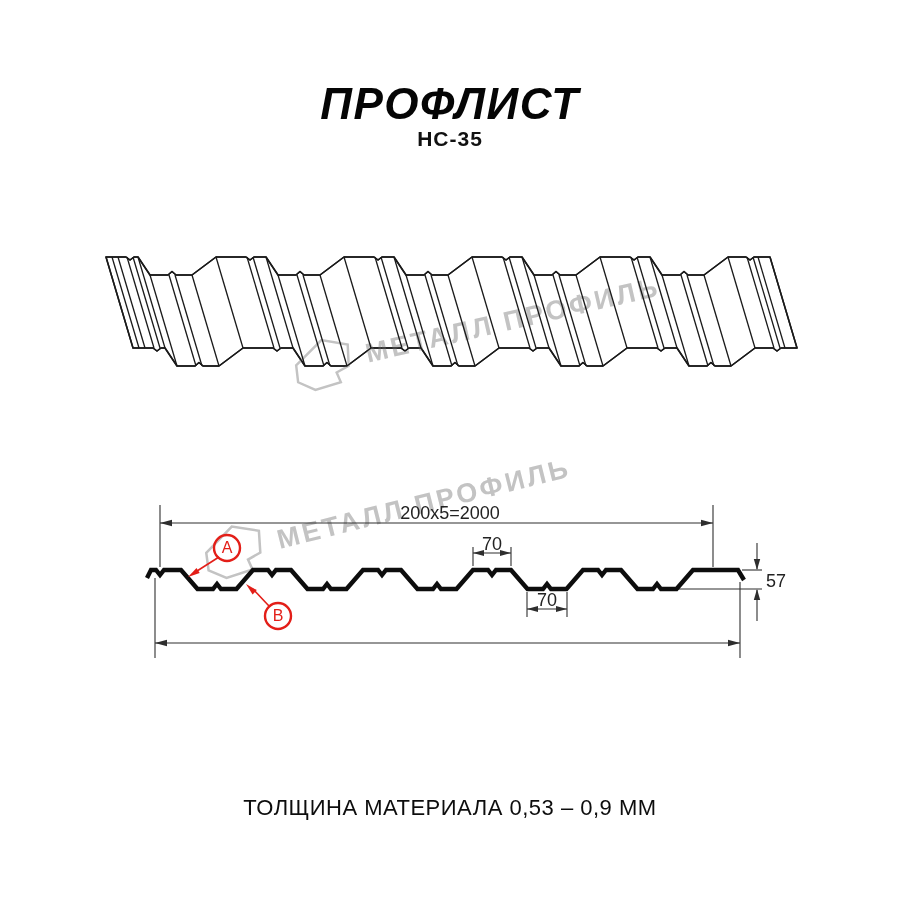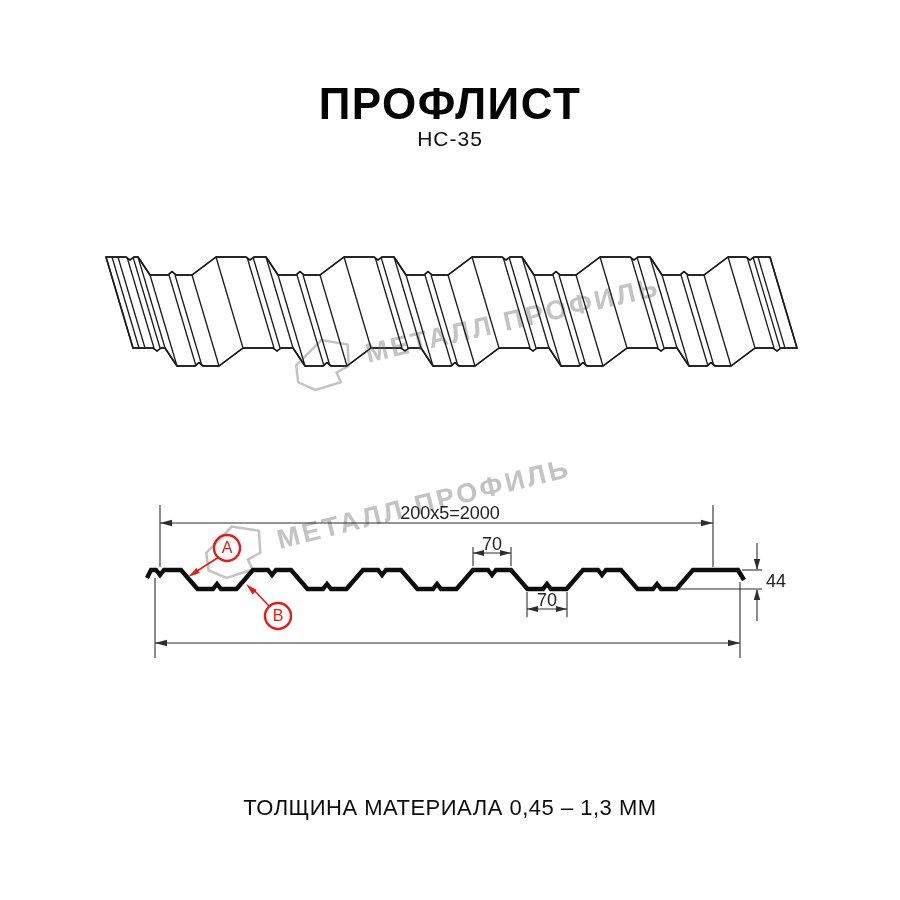--- a/index.html
+++ b/index.html
@@ -7,25 +7,25 @@
   }
   html,body{margin:0;padding:0;background:#fff;}
   .stage{
     position:relative;width:900px;height:900px;background:#fff;overflow:hidden;
     font-family:"Liberation Sans",sans-serif;color:#0a0a0a;
   }
   .stage svg.layer{position:absolute;left:0;top:0;width:900px;height:900px;}
   .abs{position:absolute;}
   .page-title{
     left:0;top:79px;width:900px;text-align:center;
-    font-size:44px;font-weight:700;letter-spacing:1.5px;color:#050505;
+    font-size:44px;font-weight:700;letter-spacing:1.5px;color:#050505;font-style:italic;
   }
   .page-subtitle{
     left:0;top:127px;width:900px;text-align:center;
-    font-size:21px;font-weight:400;letter-spacing:1px;color:#111;
+    font-size:21px;font-weight:700;letter-spacing:1px;color:#111;
   }
   .footer-note{
     left:0;top:795px;width:900px;text-align:center;
     font-size:22px;font-weight:400;letter-spacing:.5px;color:#0d0d0d;
   }
   .dim-label{font-size:18px;color:#222;text-align:center;line-height:18px;white-space:nowrap;}
   .marker-letter{font-size:16px;line-height:17px;width:20px;text-align:center;color:var(--red);}
   .wm{
     display:flex;align-items:center;gap:10px;color:var(--wmgray);
     font-weight:700;font-size:27px;letter-spacing:3px;white-space:nowrap;
@@ -160,22 +160,22 @@
         <line x1="219" y1="557" x2="197" y2="571"></line>
         <polygon points="188,577 196.5,568 199.7,573"></polygon>
         <line x1="269" y1="606" x2="253" y2="589"></line>
         <polygon points="246,584 256.8,590.1 252.6,594.5"></polygon>
       </g>
     </g>
   </svg>
 
   <div class="abs page-title">ПРОФЛИСТ</div>
   <div class="abs page-subtitle">НС-35</div>
-  <div class="abs footer-note">ТОЛЩИНА МАТЕРИАЛА 0,45 – 1,3 ММ</div>
+  <div class="abs footer-note">ТОЛЩИНА МАТЕРИАЛА 0,53 – 0,9 ММ</div>
 
   <div class="abs dim-label" style="left:350px;top:504px;width:200px;">200x5=2000</div>
   <div class="abs dim-label" style="left:462px;top:535px;width:60px;">70</div>
   <div class="abs dim-label" style="left:517px;top:591px;width:60px;">70</div>
-  <div class="abs dim-label" style="left:766px;top:572px;">44</div>
+  <div class="abs dim-label" style="left:766px;top:572px;">57</div>
 
   <div class="abs marker-letter" style="left:217px;top:539px;">А</div>
   <div class="abs marker-letter" style="left:268px;top:607px;">В</div>
 </div>
 
 </body></html>

